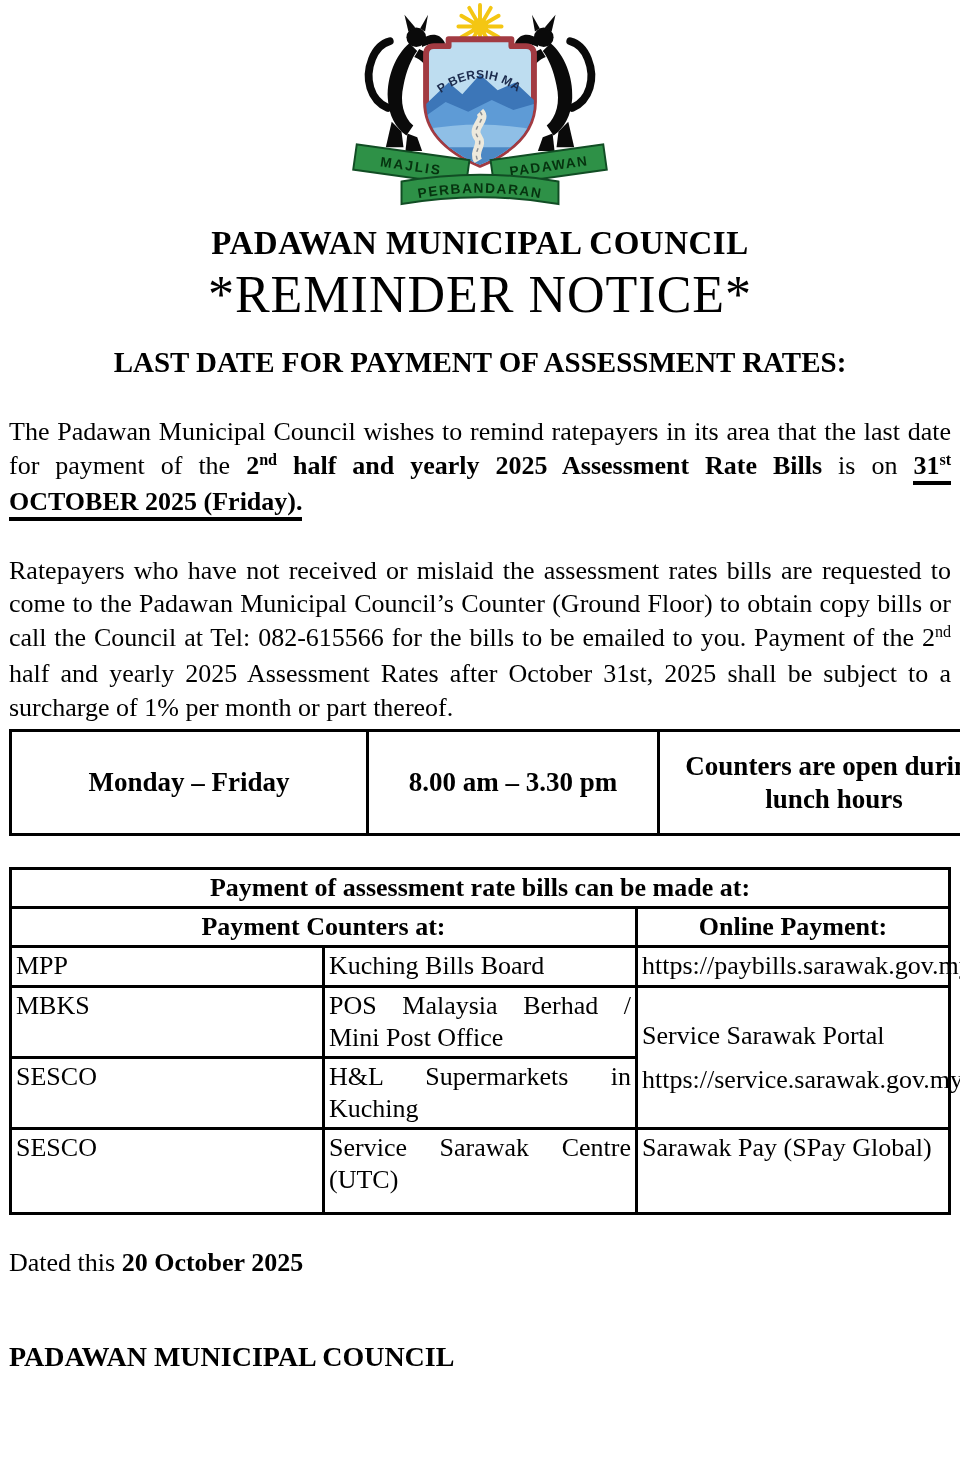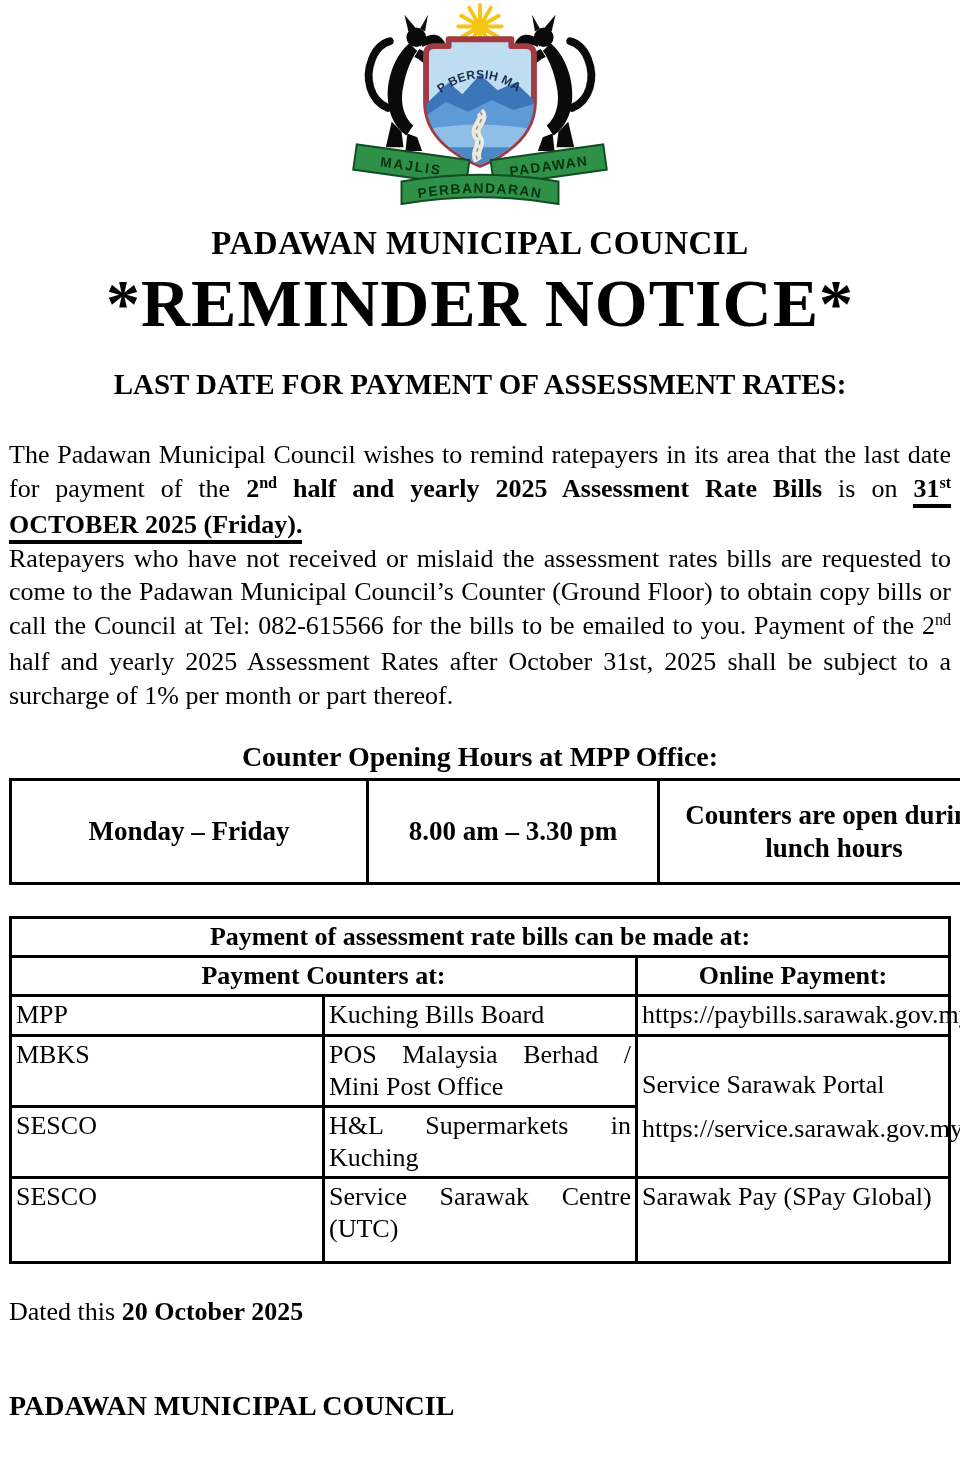--- a/index.html
+++ b/index.html
@@ -10,28 +10,28 @@
     font-family: "Liberation Serif", serif;
     color: #000;
   }
   .page { width: 942px; padding: 0 9px; }
 
   
   .logo-wrap { display: flex; justify-content: center; padding-top: 2px; height: 206px; }
 
   
   .org-title   { text-align: center; font-weight: bold; font-size: 33px; margin-top: 17px; letter-spacing: 0.5px; }
-  .main-title  { text-align: center; font-weight: bold; font-size: 68px; margin-top: 6px; letter-spacing: 1px; line-height: 1.05; }
-  .sub-title-1 { text-align: center; font-weight: bold; font-size: 29px; margin-top: 30px; line-height: 1.1; }
+  .main-title  { text-align: center; font-weight: normal; font-size: 52px; margin-top: 6px; letter-spacing: 1px; line-height: 1.05; }
+  .sub-title-1 { text-align: center; font-weight: bold; font-size: 29px; margin-top: 24px; line-height: 1.1; }
   .sub-title-2 { text-align: center; font-weight: bold; font-size: 29px; margin-top: 4px; line-height: 1.1; }
 
   
   .para { font-size: 26px; line-height: 33.5px; text-align: justify; }
   .para-1 { margin-top: 37px; }
-  .para-2 { }
+  .para-2 { margin-top: 35px; }
   .b { font-weight: bold; }
   .ul-bold { font-weight: bold; border-bottom: 4px solid #000; padding-bottom: 1px; }
   .sup { font-size: 62%; position: relative; top: -0.55em; }
 
   
   .hours-heading { text-align: center; font-weight: bold; font-size: 28px; margin-top: 29px; }
   table { border-collapse: collapse; table-layout: fixed; width: 100%; }
   td { border: 3px solid #000; }
 
   .hours-table { margin-top: 5px; }
@@ -127,21 +127,20 @@
   </div>
 
   <div class="org-title">PADAWAN MUNICIPAL COUNCIL</div>
   <div class="main-title">*REMINDER NOTICE*</div>
   <div class="sub-title-1">LAST DATE FOR PAYMENT OF ASSESSMENT RATES:</div>
 
   <div class="para para-1"><span>The Padawan Municipal Council wishes to remind ratepayers in its area that the last date for payment of the </span><span class="b"><span>2</span><span class="sup">nd</span><span> half and yearly 2025 Assessment Rate Bills</span></span><span> is on </span><span class="ul-bold"><span>31</span><span class="sup">st</span><span> OCTOBER 2025 (Friday).</span></span></div>
 
   <div class="para para-2"><span>Ratepayers who have not received or mislaid the assessment rates bills are requested to come to the Padawan Municipal Council’s Counter (Ground Floor) to obtain copy bills or call the Council at Tel: 082-615566 for the bills to be emailed to you. Payment of the 2</span><span class="sup">nd</span><span> half and yearly 2025 Assessment Rates after October 31st, 2025 shall be subject to a surcharge of 1% per month or part thereof.</span></div>
 
-  <div class="hours-heading">Counter Opening Hours at MPP Office:</div>
   <table class="hours-table">
     <tbody>
       <tr>
         <td class="col-h1">Monday – Friday</td>
         <td class="col-h2">8.00 am – 3.30 pm</td>
         <td class="col-h3">Counters are open during lunch hours</td>
       </tr>
     </tbody>
   </table>
 

